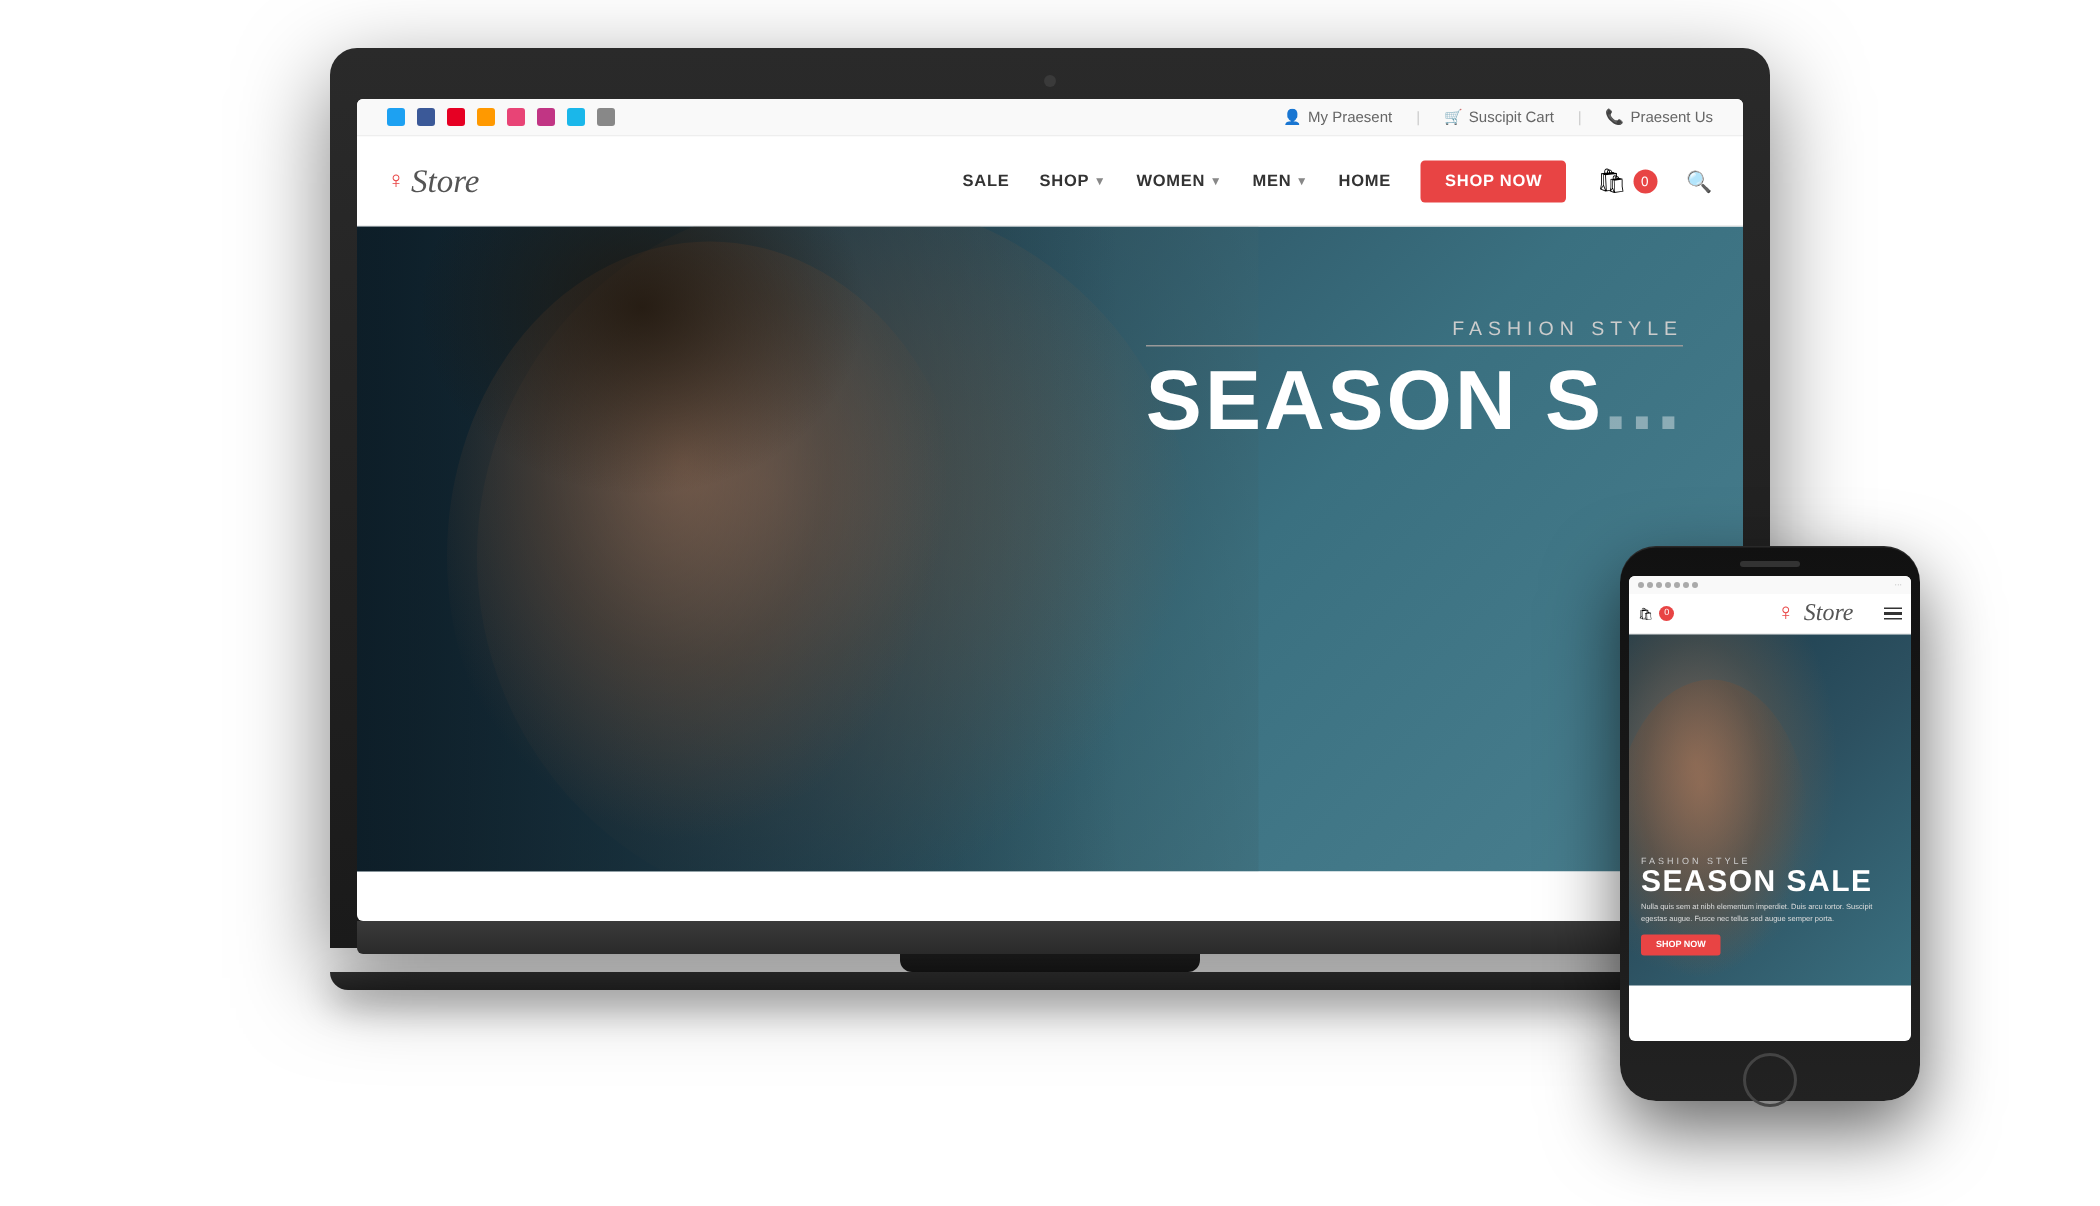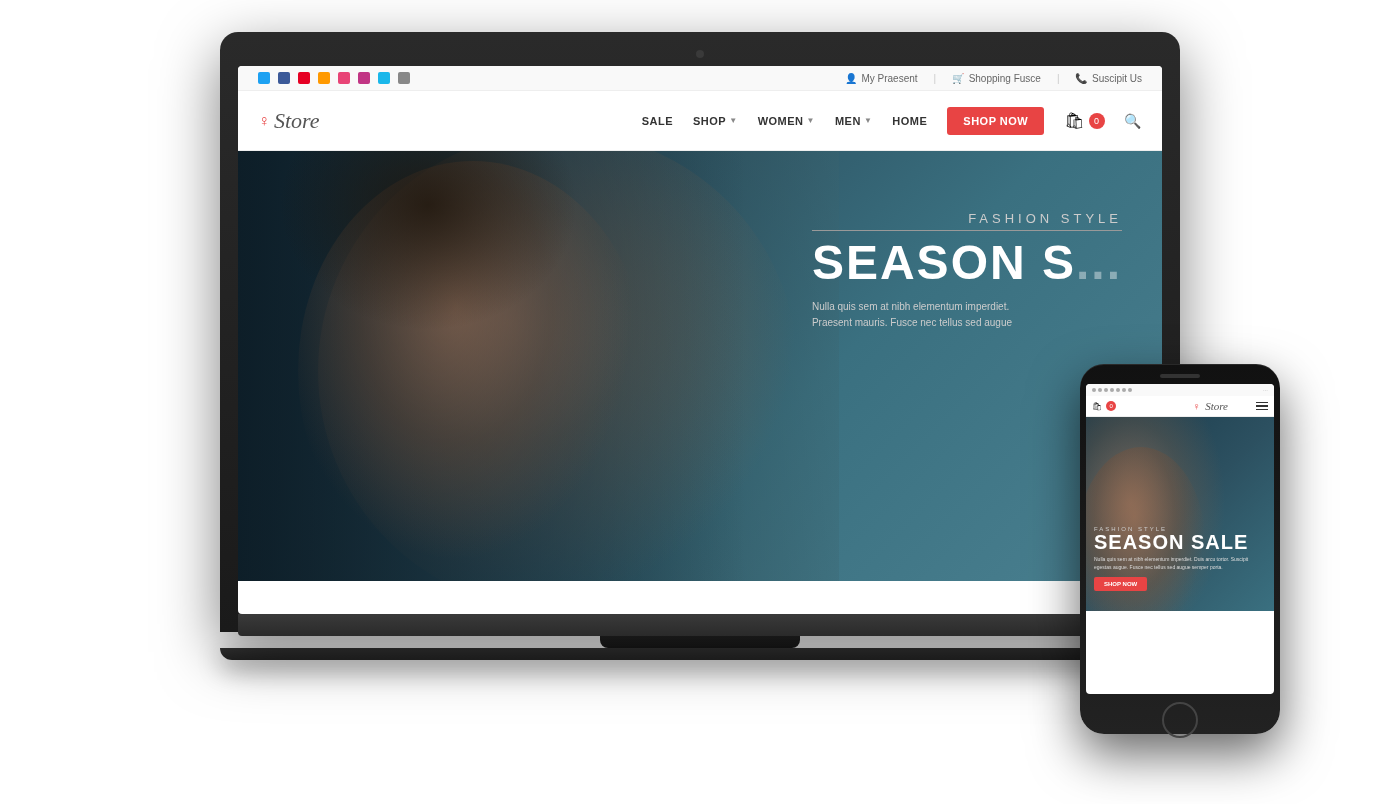--- a/index.html
+++ b/index.html
@@ -255,21 +255,21 @@
       font-size: 13px;
       letter-spacing: 4px;
       color: #ccc;
       text-transform: uppercase;
       border-bottom: 1px solid #999;
       padding-bottom: 4px;
       margin-bottom: 8px;
     }
 
     .hero-season-sale {
-      font-size: 48px;
+      font-size: 56px;
       font-weight: 900;
       color: #fff;
       text-transform: uppercase;
       letter-spacing: 2px;
       line-height: 1;
     }
 
     .hero-description {
       font-size: 10px;
       color: #ccc;
@@ -363,21 +363,21 @@
       border-radius: 50%;
       width: 10px;
       height: 10px;
       font-size: 6px;
       display: flex;
       align-items: center;
       justify-content: center;
     }
 
     .phone-logo {
-      font-size: 11px;
+      font-size: 16px;
       color: #555;
       font-style: italic;
       font-family: Georgia, serif;
       margin-left: 48px;
     }
 
     .phone-hamburger {
       display: flex;
       flex-direction: column;
       gap: 2px;
@@ -385,21 +385,21 @@
 
     .phone-hamburger span {
       width: 12px;
       height: 1.5px;
       background: #333;
       display: block;
     }
 
     .phone-hero {
       width: 100%;
-      height: 194px;
+      height: 234px;
       background: linear-gradient(135deg, #1a3a4a, #2c5060, #3a7080);
       position: relative;
       overflow: hidden;
     }
 
     .phone-hero-face {
       position: absolute;
       left: -20px;
       top: -10px;
       width: 160px;
@@ -471,26 +471,26 @@
             <span class="social-icon" style="background:#888;border-radius:2px;"></span>
           </div>
           <div class="topbar-links">
             <span class="topbar-link">
               <span>👤</span>
               <span>My Praesent</span>
             </span>
             <span style="color:#ccc">|</span>
             <span class="topbar-link">
               <span>🛒</span>
-              <span>Shopping Fusce</span>
+              <span>Suscipit Cart</span>
             </span>
             <span style="color:#ccc">|</span>
             <span class="topbar-link">
               <span>📞</span>
-              <span>Suscipit Us</span>
+              <span>Praesent Us</span>
             </span>
           </div>
         </div>
 
         <div class="site-navbar">
           <div class="site-logo">
             <span class="logo-decoration">♀</span>
             <span class="logo-text">Store</span>
           </div>
           <div class="site-nav">
@@ -514,24 +514,20 @@
           <div class="hero-face-overlay"></div>
 
           <div style="position:absolute;left:0;top:0;width:55%;height:100%;background:linear-gradient(90deg,rgba(10,25,35,0.7) 0%,rgba(20,45,60,0.5) 60%,transparent 100%);"></div>
 
           <div style="position:absolute;left:60px;top:10px;width:350px;height:420px;background:radial-gradient(ellipse at 45% 35%, rgba(160,110,80,0.55) 0%, rgba(120,80,55,0.35) 35%, transparent 65%);border-radius:50%;"></div>
 
           <div style="position:absolute;left:40px;top:0;width:300px;height:180px;background:radial-gradient(ellipse at 50% 30%, rgba(30,20,10,0.8) 0%, transparent 70%);"></div>
           <div class="hero-content">
             <div class="hero-fashion-style">FASHION STYLE</div>
             <div class="hero-season-sale">SEASON S<span style="opacity:0.4">...</span></div>
-            <div class="hero-description">
-              <span>Nulla quis sem at nibh elementum imperdiet.</span><br>
-              <span>Praesent mauris. Fusce nec tellus sed augue</span>
-            </div>
           </div>
         </div>
 
       </div>
       <div class="laptop-base"></div>
     </div>
     <div class="laptop-stand"></div>
     <div class="laptop-foot"></div>
   </div>
 

